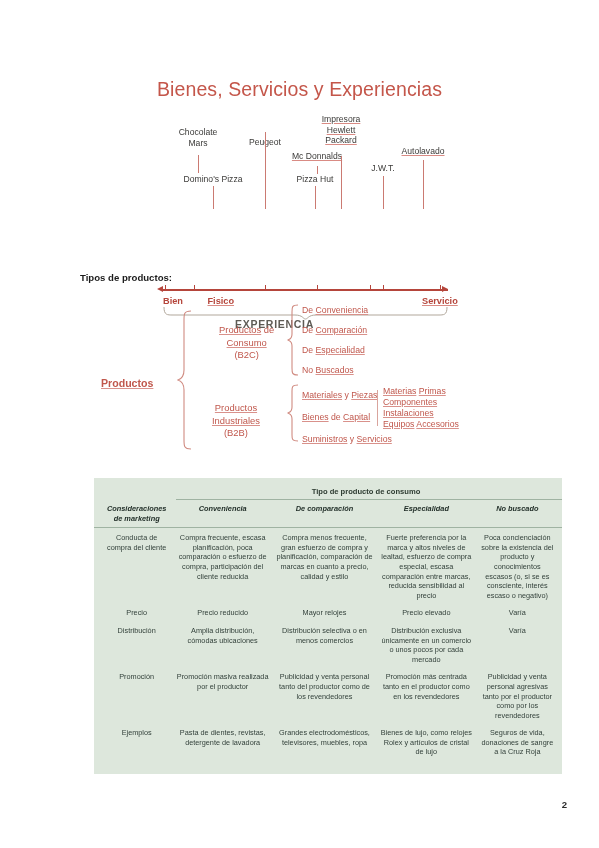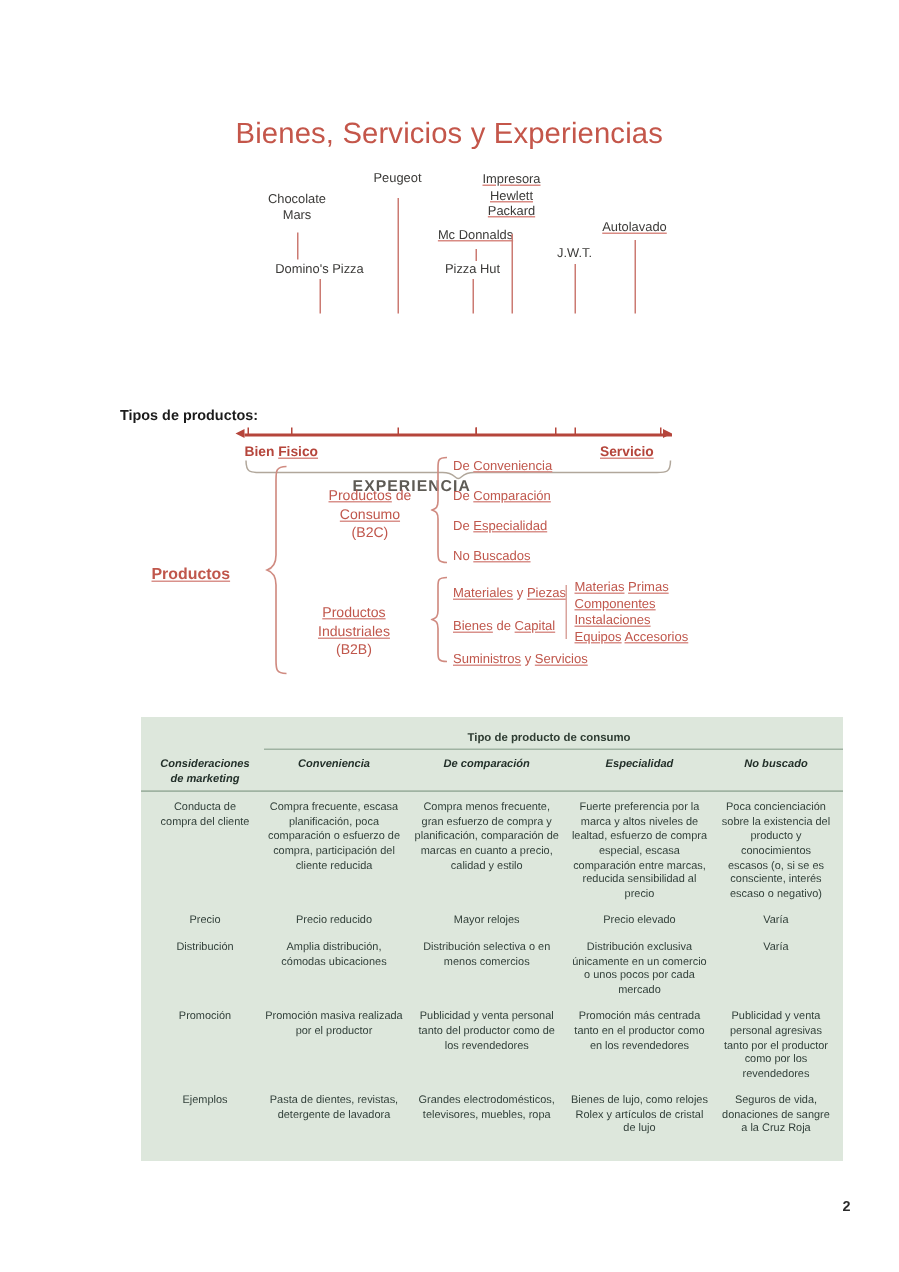--- a/index.html
+++ b/index.html
@@ -63,21 +63,21 @@
     background: #b5453b;
     top: 207px;
   }
   .end-label {
     position: absolute;
     font-size: 9.2px;
     font-weight: bold;
     color: #b5453b;
     white-space: nowrap;
   }
-  .end-label .u { text-decoration: underline; text-decoration-color:#d98b84; }
+  .end-label .u { text-decoration: underline; text-decoration-color:#d98b84;margin-left:22px; }
   #label-bien { left: 163px; top: 218px; }
   #label-servicio { left: 400px; top: 218px; }
   #brace-wide {
     position: absolute;
     left: 163px; top: 228px;
     width: 285px; height: 14px;
   }
   #experiencia {
     position: absolute;
     left: 0; top: 240px; width: 549px;
@@ -181,21 +181,21 @@
 <body>
 
 <div id="goods-diagram">
   <div id="diagram-title">Bienes, Servicios y Experiencias</div>
 
   <div id="diagram-labels">
       <div class="axis-label" style="left: 198px; top: 49px;"><span>Chocolate</span><br><span>Mars</span></div>
       <div class="lead-line" style="left: 198px; top: 77px; height: 18px;"></div>
       <div class="axis-label" style="left: 213px; top: 96px;"><span>Domino's Pizza</span></div>
       <div class="lead-line" style="left: 213px; top: 108px; height: 23px;"></div>
-      <div class="axis-label" style="left: 265px; top: 35px;"><span>Peugeot</span></div>
+      <div class="axis-label" style="left: 265px; top: 59px;"><span>Peugeot</span></div>
       <div class="lead-line" style="left: 265px; top: 54px; height: 77px;"></div>
       <div class="axis-label ul" style="left: 317px; top: 73px;"><span>Mc Donnalds</span></div>
       <div class="lead-line" style="left: 317px; top: 88px; height: 8px;"></div>
       <div class="axis-label" style="left: 315px; top: 96px;"><span>Pizza Hut</span></div>
       <div class="lead-line" style="left: 315px; top: 108px; height: 23px;"></div>
       <div class="axis-label ul" style="left: 341px; top: 36px;"><span>Impresora</span><br><span>Hewlett</span><br><span>Packard</span></div>
       <div class="lead-line" style="left: 341px; top: 78px; height: 53px;"></div>
       <div class="axis-label" style="left: 383px; top: 85px;"><span>J.W.T.</span></div>
       <div class="lead-line" style="left: 383px; top: 98px; height: 33px;"></div>
       <div class="axis-label ul" style="left: 423px; top: 68px;"><span>Autolavado</span></div>

